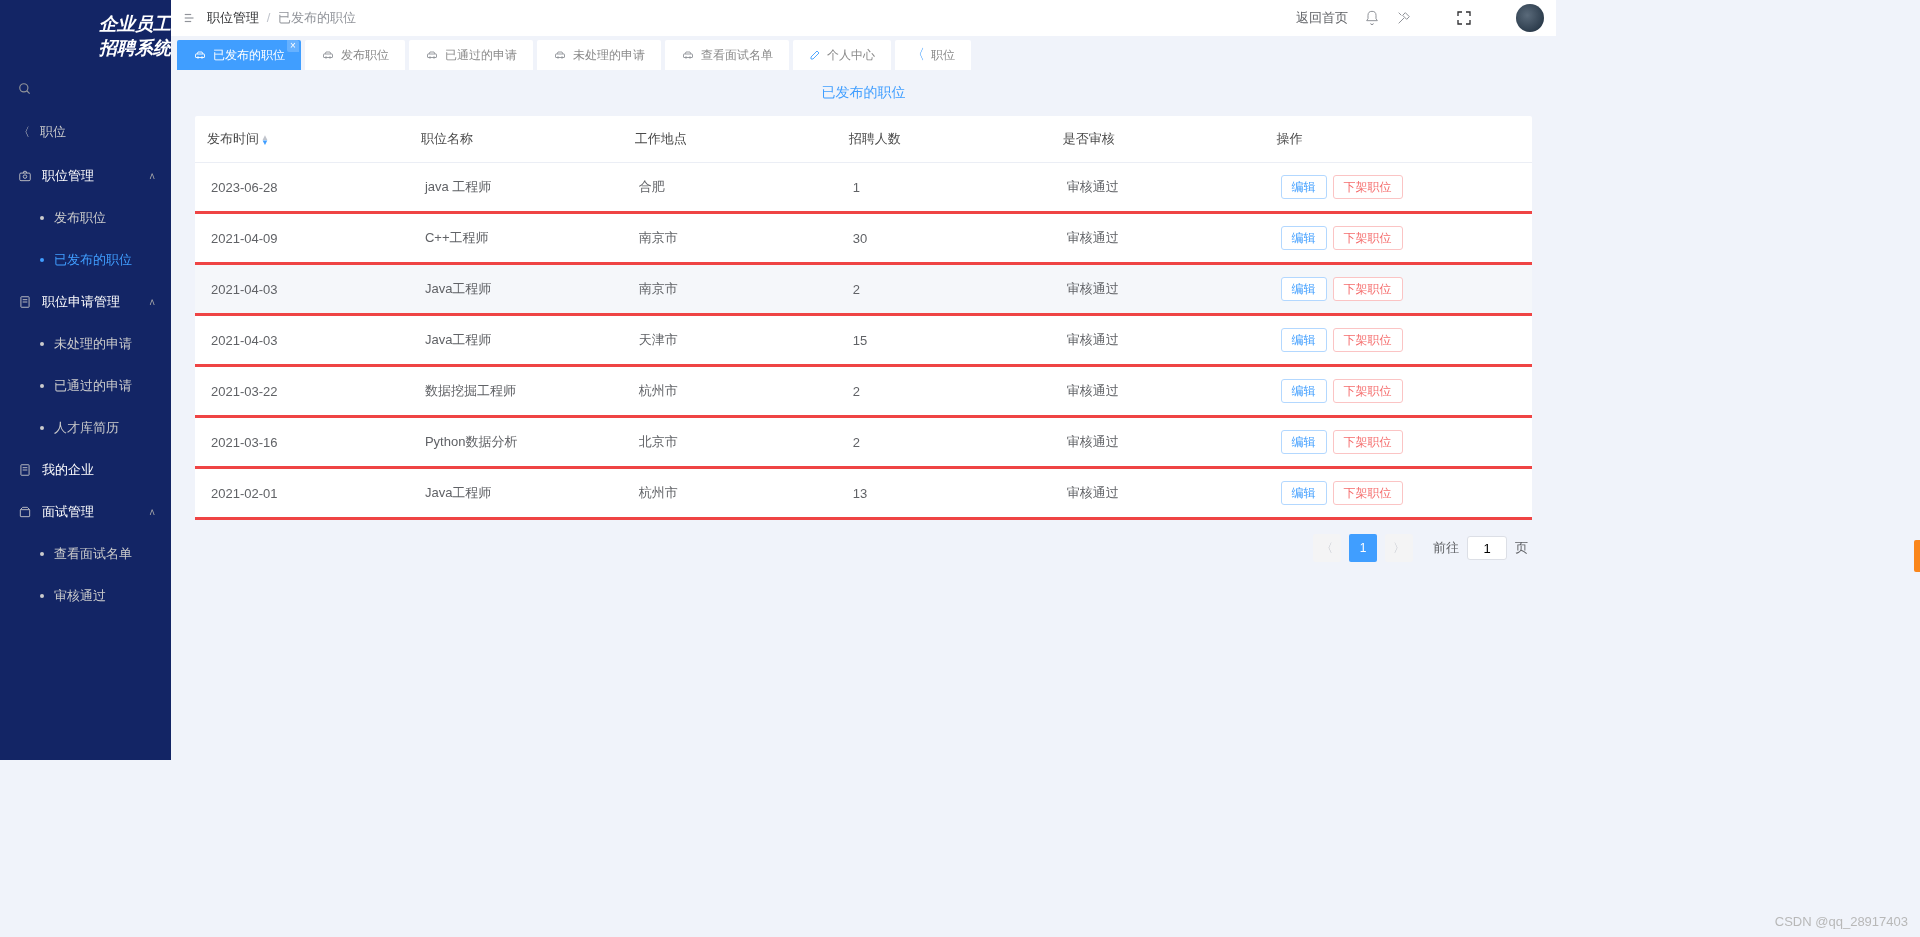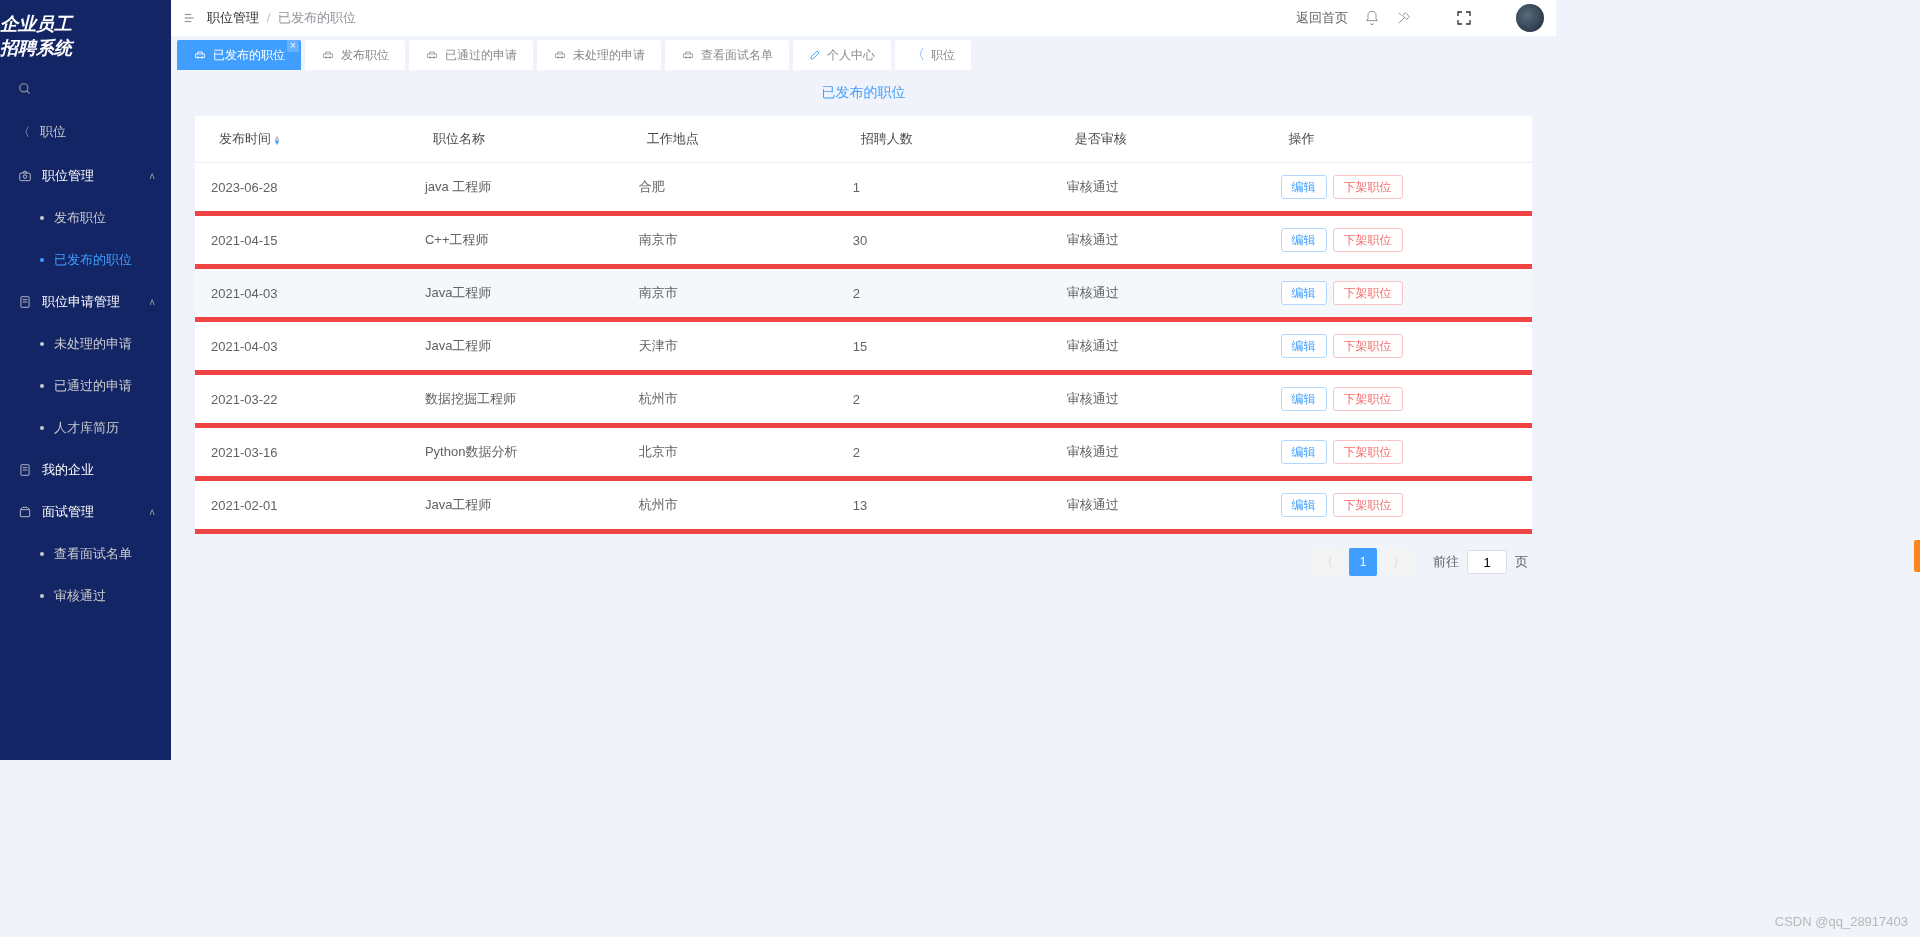--- a/index.html
+++ b/index.html
@@ -1,21 +1,21 @@
 <!DOCTYPE html>
 <html><head>
 <meta charset="utf-8">
 <style>
 * { box-sizing: border-box; margin: 0; padding: 0; }
 body { font-family: "Microsoft YaHei", "PingFang SC", sans-serif; font-size: 13px; color: #606266; background: #f0f3fa; overflow: hidden; width: 1556px; height: 760px; }
 .app { display: flex; height: 100vh; }
 
 
 .sidebar { width: 171px; background: #132565; color: #ccc; display: flex; flex-direction: column; flex-shrink: 0; }
-.logo { padding: 12px 0; text-align: left; font-family: "STKaiti","KaiTi",serif; font-style: italic; font-weight: bold; color: #fff; font-size: 18px; line-height: 24px; }
+.logo { padding: 12px 0; text-align: right; font-family: "STKaiti","KaiTi",serif; font-style: italic; font-weight: bold; color: #fff; font-size: 18px; line-height: 24px; }
 .search-box { padding: 10px 18px; }
 .search-box .sicon { color: #909399; font-size: 14px; display:inline-block; width:14px; height:14px; }
 .sidebar .back { display:flex; align-items:center; gap:10px; padding: 14px 18px; color:#ccc; cursor:pointer; }
 .sidebar .chev { font-size:12px; }
 .menu-title { display:flex; align-items:center; padding: 12px 18px; gap:10px; color:#fff; cursor:pointer; position:relative; }
 .menu-title .exp { position:absolute; right:16px; font-size:10px; color:#aaa; }
 .menu-sub { padding: 12px 18px 12px 40px; display:flex; align-items:center; gap:10px; color:#ccc; cursor:pointer; font-size:13px; }
 .menu-sub.active { color:#409EFF; }
 .menu-sub .dot { width:4px; height:4px; border-radius:50%; background:#ccc; display:inline-block; }
 .menu-sub.active .dot { background:#409EFF; }
@@ -39,22 +39,22 @@
 .tab .ticon { font-size:12px; }
 .tab .close { position:absolute; right:2px; top:0; font-size:10px; color:#fff; background:#909399; width:12px; height:12px; line-height:12px; text-align:center; border-radius:0 2px 0 2px; }
 .tab.active .close { background:#66b1ff; }
 .tab.back-tab .ticon { color:#409EFF; }
 
 
 .page { flex:1; padding: 14px 24px; overflow:auto; }
 .page-title { text-align:center; color:#409EFF; font-size:14px; margin-bottom:14px; }
 .card { background:#fff; border-radius:2px; }
 .table { width:100%; border-collapse:collapse; font-size:13px; }
-.table th { text-align:left; font-weight:500; color:#4a4a4a; padding:14px 24px; border-bottom:1px solid #ebeef5; }
-.table td { padding:12px 16px; border-bottom:5px solid #ef4444; color:#606266; }
+.table th { text-align:left; font-weight:500; color:#4a4a4a; padding:14px 12px; border-bottom:1px solid #ebeef5; }
+.table td { padding:12px 16px; border-bottom:3px solid #ef4444; color:#606266; }
 .sort-caret { display:inline-flex; flex-direction:column; line-height:5px; font-size:8px; margin-left:2px; vertical-align:middle; }
 .sort-caret .up { color:#c0c4cc; }
 .sort-caret .down { color:#409EFF; }
 .btn { display:inline-block; border:1px solid; padding:3px 10px; font-size:12px; border-radius:3px; background:#fff; cursor:pointer; margin-right:6px; line-height:16px; }
 .btn.primary { color:#409EFF; border-color:#b3d8ff; }
 .btn.danger { color:#F56C6C; border-color:#fbc4c4; }
 tr.hover td { background:#f5f7fa; }
 
 
 .pager { display:flex; justify-content:flex-end; align-items:center; gap:8px; padding:14px 4px; font-size:13px; color:#606266; }
@@ -294,21 +294,21 @@
           <tbody id="tbody">
               <tr>
                 <td>2023-06-28</td>
                 <td>java 工程师</td>
                 <td>合肥</td>
                 <td>1</td>
                 <td>审核通过</td>
                 <td><span class="btn primary">编辑</span><span class="btn danger">下架职位</span></td>
               </tr>
               <tr>
-                <td>2021-04-15</td>
+                <td>2021-04-09</td>
                 <td>C++工程师</td>
                 <td>南京市</td>
                 <td>30</td>
                 <td>审核通过</td>
                 <td><span class="btn primary">编辑</span><span class="btn danger">下架职位</span></td>
               </tr>
               <tr class="hover">
                 <td>2021-04-03</td>
                 <td>Java工程师</td>
                 <td>南京市</td>

